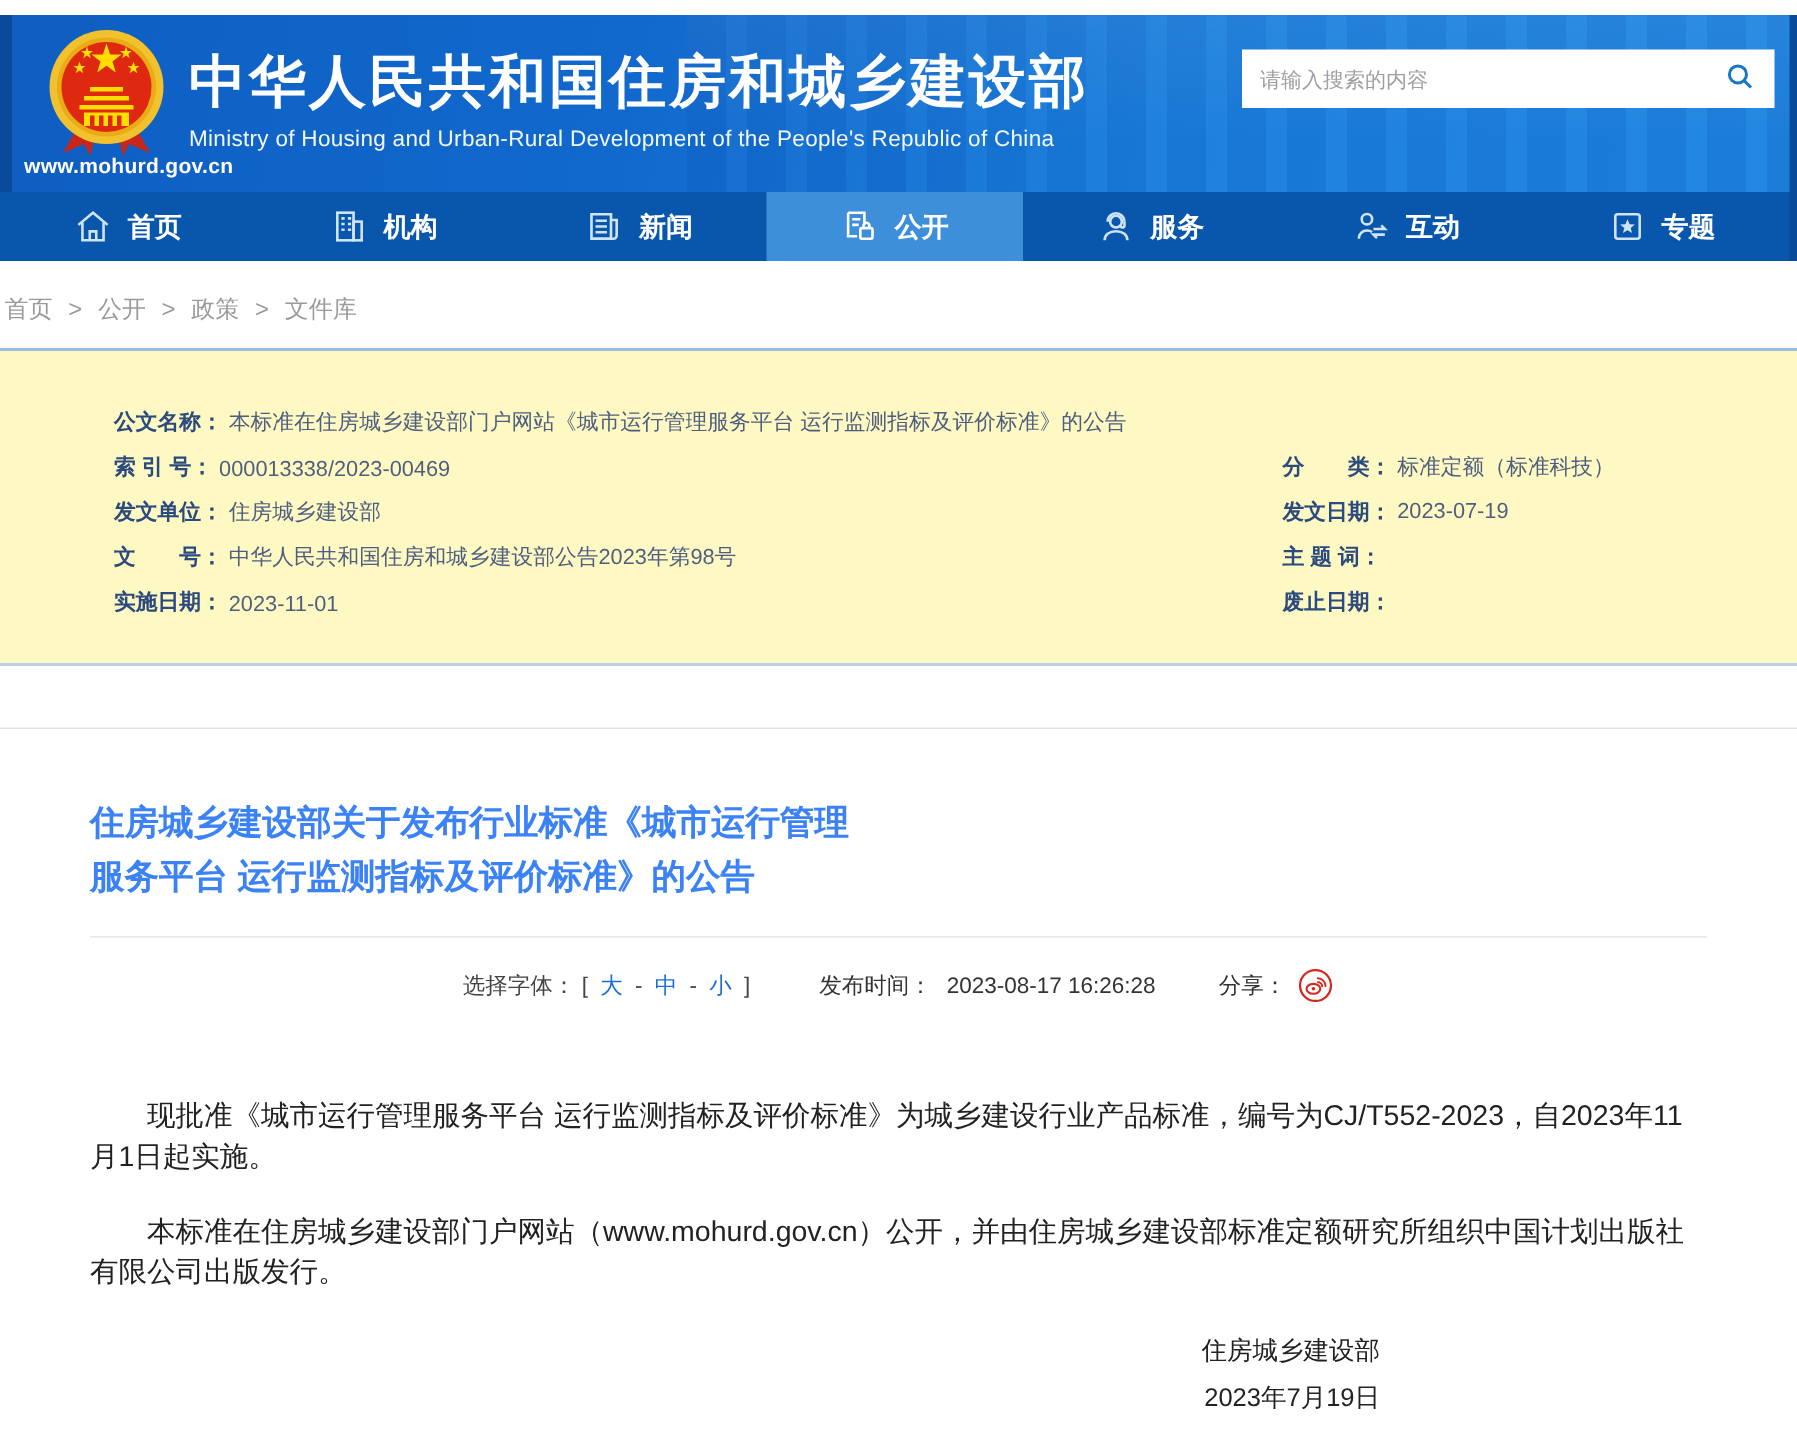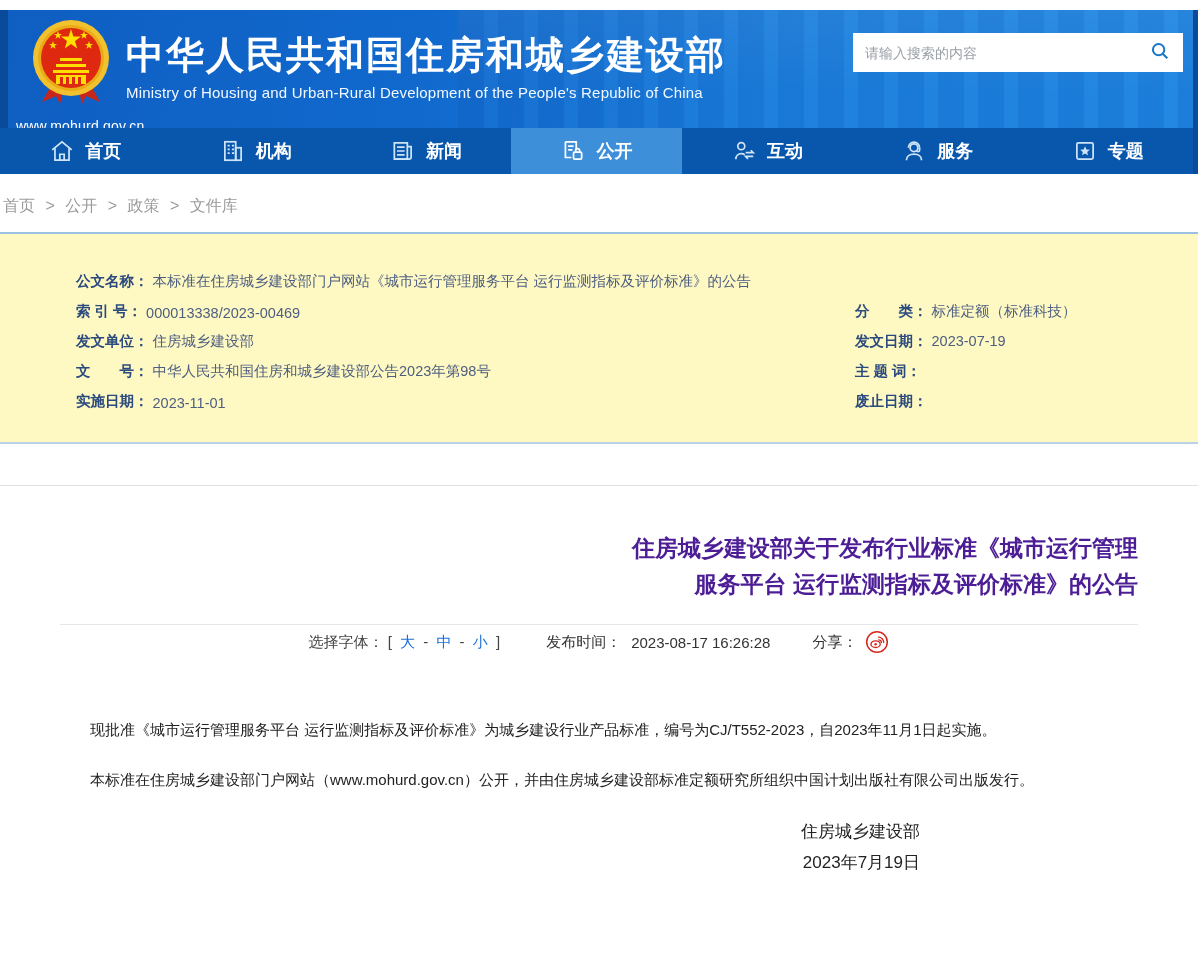--- a/index.html
+++ b/index.html
@@ -11,26 +11,26 @@
     position:relative; height:118px; margin:10px 5px 0 8px;
     background:linear-gradient(100deg,#0f5ec2 0%,#1169cd 35%,#1b7fdd 65%,#1f86e2 100%);
     overflow:hidden;
   }
   .banner-art { position:absolute; right:0; top:0; width:62%; height:100%; opacity:.35;
     background:
       linear-gradient(rgba(255,255,255,.14),rgba(255,255,255,0) 70%),
       repeating-linear-gradient(90deg, rgba(13,70,160,.35) 0 26px, rgba(255,255,255,.06) 26px 40px);
   }
   .emblem { position:absolute; left:22px; top:6px; }
-  .site-url { position:absolute; left:8px; top:108px; color:#ffffff; font-weight:normal; font-size:14px; letter-spacing:.2px; }
+  .site-url { position:absolute; left:8px; top:92px; color:#ffffff; font-weight:bold; font-size:14px; letter-spacing:.2px; }
   .titles { position:absolute; left:118px; top:22px; color:#fff; }
   .site-title { font-size:38px; font-weight:bold; letter-spacing:2px; line-height:46px;
     font-family:"Liberation Sans","DejaVu Sans",sans-serif; }
   .site-sub { margin-top:6px; font-size:15px; letter-spacing:.2px; color:#f2f8ff; }
-  .search-box { position:absolute; right:10px; top:23px; width:330px; height:39px; background:#fff;
+  .search-box { position:absolute; right:10px; top:23px; width:355px; height:39px; background:#fff;
     display:flex; align-items:center; padding:0 12px; }
   .search-box input { flex:1; border:none; outline:none; font-size:14px; color:#333;
     font-family:"Liberation Sans","DejaVu Sans",sans-serif; }
   .search-box input::placeholder { color:#9aa0a6; }
   .search-btn { background:none; border:none; cursor:pointer; display:flex; align-items:center; }
 
   
   .nav { display:flex; height:46px; background:#0857ac; margin-right:5px; }
   .nav-item { flex:1; display:flex; align-items:center; justify-content:center; gap:10px;
     color:#ffffff; font-size:18px; font-weight:bold; cursor:pointer; }
@@ -48,32 +48,32 @@
   .meta-row { display:flex; height:30px; align-items:center; }
   .meta-left { flex:1; display:flex; align-items:flex-end; }
   .meta-right { width:343px; display:flex; align-items:center; }
   .meta-label { font-weight:bold; color:#2b4a7d; white-space:pre; }
   .meta-value { color:#4d5e80; margin-left:4px; white-space:nowrap; }
 
   .sep-line { margin-top:41px; border-top:1px solid #dfe3e6; }
 
   
   .article { padding:0 60px; }
-  .art-title { margin-top:44px; text-align:right; font-size:23px; font-weight:bold; color:#4c1d95; line-height:36px; }
+  .art-title { margin-top:44px; text-align:left; font-size:23px; font-weight:bold; color:#3b82f6; line-height:36px; }
   .title-underline { margin-top:22px; border-bottom:1px solid #e6e6e6; }
-  .art-meta { margin-top:5px; display:flex; justify-content:center; align-items:center; font-size:15px; color:#333; gap:6px; }
+  .art-meta { margin-top:20px; display:flex; justify-content:center; align-items:center; font-size:15px; color:#333; gap:6px; }
   .font-links { color:#444; }
   .font-link { color:#1a6edb; cursor:pointer; margin:0 4px; }
   .bracket { color:#444; }
   .pub-time { margin-left:40px; }
   .pub-val { margin-left:4px;text-align:center; }
   .share { margin-left:36px; display:flex; align-items:center; gap:8px; }
   .weibo { cursor:pointer; display:flex; }
   .art-body { margin-top:62px; }
-  .art-body p { font-size:15px; color:#222; line-height:27px; text-indent:2em; margin-bottom:23px; }
+  .art-body p { font-size:19px; color:#222; line-height:27px; text-indent:2em; margin-bottom:23px; }
   .signature { margin-top:14px; text-align:right; padding-right:218px; font-size:17px; color:#222; line-height:31px; }
 </style>
 </head>
 <body>
 
 <div class="header-wrap">
   <div class="banner">
     <div class="banner-art"></div>
 
     <div class="emblem">
@@ -158,37 +158,37 @@
             <path d="M7.5 7.5h5 M7.5 11h4"></path>
           <rect x="12.5" y="13" width="7.5" height="6.5" rx="1"></rect>
             <path d="M14.5 13 v-1.5 a1.8 1.8 0 0 1 3.6 0 V13"></path>
         </svg>
         </span>
       <span>公开</span>
     </div>
     <div class="nav-item">
       <span>
         <svg width="26" height="26" viewBox="0 0 24 24" fill="none" stroke="#cfe4f7" stroke-width="1.6">
-          <circle cx="9.5" cy="7.5" r="3.2"></circle>
-            <path d="M4.5 19.5 c0-3.2 2.3-5 5-5 1.2 0 2.3 .3 3.2 .9"></path>
-          <path d="M13.5 13.5 h7 l-2.2-2.2 M20.5 17 h-7 l2.2 2.2"></path>
-        </svg>
-        </span>
-      <span>互动</span>
-    </div>
-    <div class="nav-item">
-      <span>
-        <svg width="26" height="26" viewBox="0 0 24 24" fill="none" stroke="#cfe4f7" stroke-width="1.6">
           <circle cx="12" cy="9" r="3.6"></circle>
             <path d="M6.8 9 a5.2 5.2 0 0 1 10.4 0"></path>
           <path d="M17.2 9 v2 a1.4 1.4 0 0 1 -2.8 .4"></path>
           <path d="M5 20.5 c0-3.6 3.1-5.6 7-5.6 s7 2 7 5.6"></path>
         </svg>
         </span>
       <span>服务</span>
+    </div>
+    <div class="nav-item">
+      <span>
+        <svg width="26" height="26" viewBox="0 0 24 24" fill="none" stroke="#cfe4f7" stroke-width="1.6">
+          <circle cx="9.5" cy="7.5" r="3.2"></circle>
+            <path d="M4.5 19.5 c0-3.2 2.3-5 5-5 1.2 0 2.3 .3 3.2 .9"></path>
+          <path d="M13.5 13.5 h7 l-2.2-2.2 M20.5 17 h-7 l2.2 2.2"></path>
+        </svg>
+        </span>
+      <span>互动</span>
     </div>
     <div class="nav-item">
       <span>
         <svg width="26" height="26" viewBox="0 0 24 24" fill="none" stroke="#cfe4f7" stroke-width="1.6">
           <rect x="4.5" y="4.5" width="15" height="15" rx="1.5"></rect>
           <polygon points="12,7.5 13.3,10.6 16.5,10.8 14,12.9 14.8,16 12,14.3 9.2,16 10,12.9 7.5,10.8 10.7,10.6" fill="#cfe4f7" stroke="none"></polygon>
         </svg>
         </span>
       <span>专题</span>
     </div>

